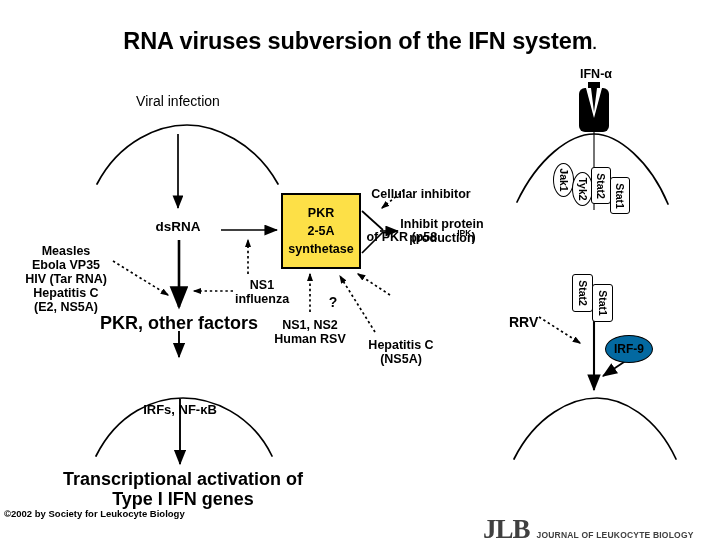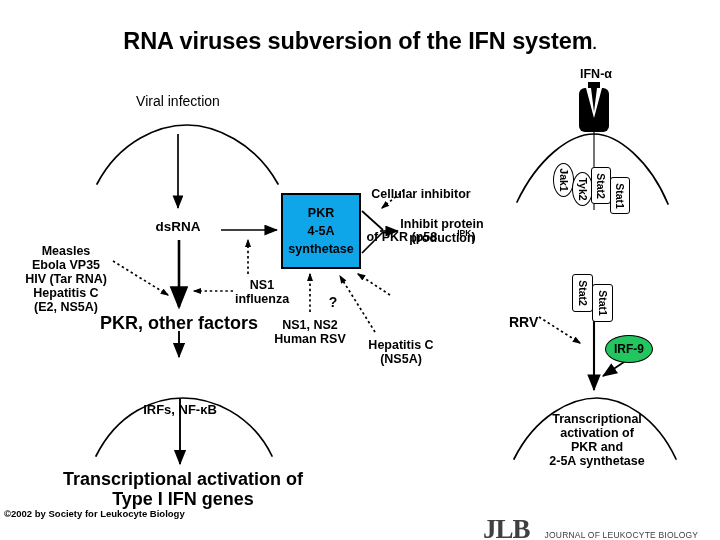--- a/index.html
+++ b/index.html
@@ -60,21 +60,21 @@
     font-weight: bold;
     font-size: 12.5px;
   }
   .lbl.reg { font-weight: normal; text-align: right; }
   .lbl.ctr { transform: translateX(-50%); }
 
   
   .node-box {
     position: absolute;
     border: 2px solid #000;
-    background: #0ea5e9;
+    background: #fde047;
     box-sizing: border-box;
     display: flex;
     flex-direction: column;
     align-items: center;
     justify-content: center;
     font-weight: bold;
     font-size: 12.5px;
     line-height: 1.45;
   }
 
@@ -112,21 +112,21 @@
     transform: translate(-50%, -50%) rotate(90deg);
     white-space: nowrap;
     font-size: 10.5px;
     font-weight: bold;
   }
 
   
   .hell {
     position: absolute;
     border: 1.8px solid #000;
-    background: #22c55e;
+    background: #0369a1;
     border-radius: 50%;
     box-sizing: border-box;
     display: flex;
     align-items: center;
     justify-content: center;
     font-size: 12px;
     font-weight: bold;
   }
 
   
@@ -203,23 +203,23 @@
   }
   #jlb-logo .mark {
     font-family: "Liberation Serif", serif;
     font-size: 27px;
     font-weight: bold;
     line-height: 1;
     letter-spacing: -1px;
   }
   #jlb-logo .wordmark {
     font-size: 8.5px;
-    font-weight: normal;
+    font-weight: bold;
     letter-spacing: 0.2px;
-    margin-left: 15px;
+    margin-left: 7px;
     line-height: 1;
   }
 
   sup { font-size: 0.68em; vertical-align: super; margin-left: 20px; }
 </style>
 </head>
 <body>
 
 <div id="slide" style="background: rgb(255, 255, 255); color: rgb(0, 0, 0);">
 
@@ -336,21 +336,21 @@
 
   <div class="lbl ctr" style="left:179px; top:301px; font-size:18px;">PKR, other factors</div>
 
   <div class="lbl ctr" style="left:180px; top:355px; font-size:13px;margin-top:36px;">IRFs, NF-κB</div>
 
   <div class="lbl ctr" style="left:183px; top:457px; font-size:18px;">Transcriptional activation of
 Type I IFN genes</div>
 
   <div class="node-box" style="left:281px; top:181px; width:80px; height:76px;">
     <span>PKR</span>
-    <span>4-5A</span>
+    <span>2-5A</span>
     <span>synthetase</span>
   </div>
 
   <div class="lbl ctr" style="left:421px; top:147px; font-size:12.5px;">
     <div>Cellular inhibitor</div>
     <div><span>of PKR (p58</span><sup>IPK</sup><span>)</span></div>
   </div>
 
   <div class="lbl ctr" style="left:442px; top:205px; font-size:12.5px;">Inhibit protein
 production</div>
@@ -395,24 +395,20 @@
   <div class="vbox" style="left:592px; top:272px; width:21px; height:38px;">
     <span>Stat1</span>
   </div>
 
   <div class="lbl" style="left:509px; top:303px; font-size:14px;">RRV</div>
 
   <div class="hell" style="left:605px; top:323px; width:48px; height:28px;">
     <span>IRF-9</span>
   </div>
 
-  <div class="lbl ctr" style="left:597px; top:400px; font-size:12.5px;">Transcriptional
-activation of
-PKR and
-2-5A synthetase</div>
 
   <div id="copyright">©2002 by Society for Leukocyte Biology</div>
 
   <div id="jlb-logo" style="color: #404040;">
     <span class="mark">JLB</span>
     <span class="wordmark">JOURNAL OF LEUKOCYTE BIOLOGY</span>
   </div>
 
 </div>
 

